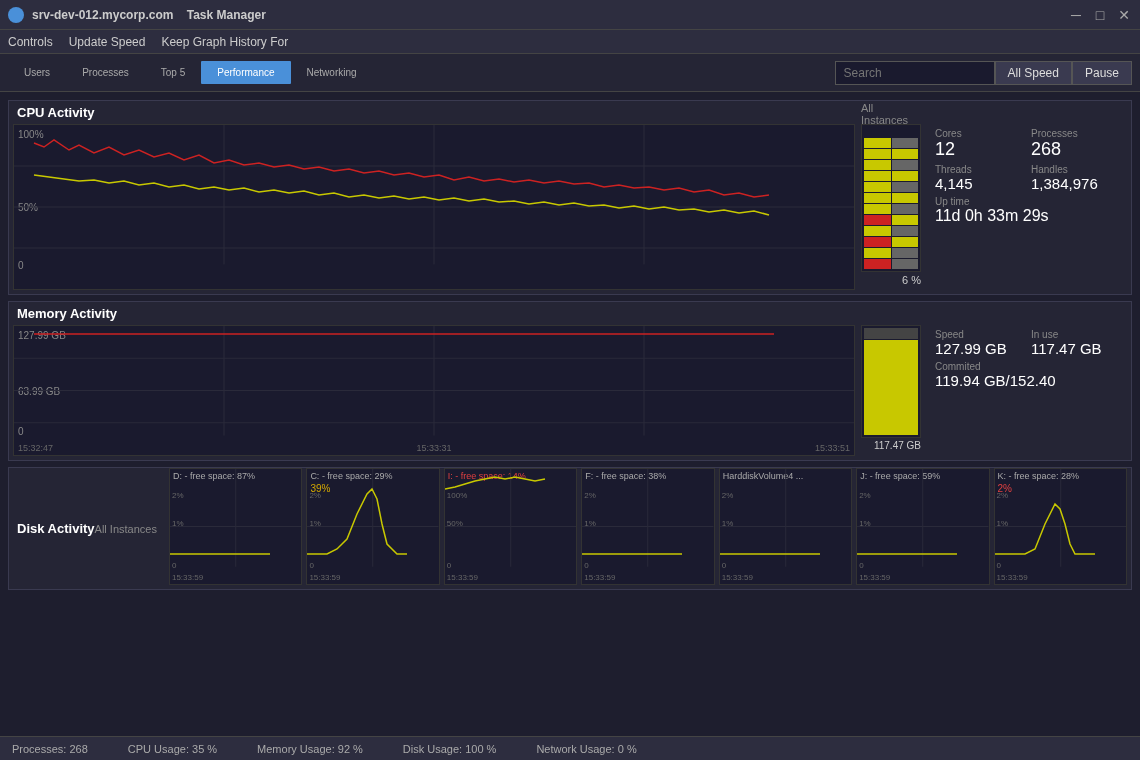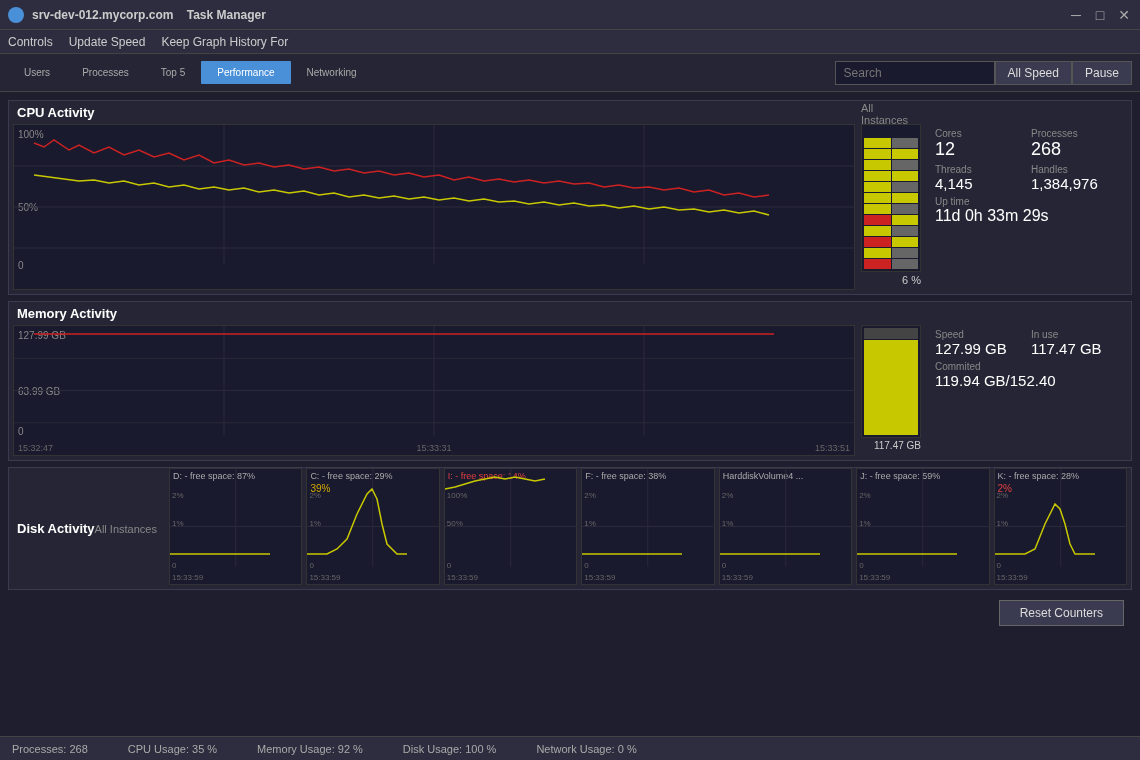--- a/index.html
+++ b/index.html
@@ -612,23 +612,20 @@
       <div class="disk-time">15:33:59</div>
       <svg style="position:absolute;top:0;left:0;width:100%;height:100%;">
         <line x1="0" y1="50%" x2="100%" y2="50%" stroke="#2a2a3a" stroke-width="1"></line>
         <line x1="50%" y1="0" x2="50%" y2="85%" stroke="#2a2a3a" stroke-width="1"></line>
         <polyline points="0,85 30,85 40,80 50,55 60,35 65,40 70,55 75,75 80,85 100,85" fill="none" stroke="#c8c800" stroke-width="1.5"></polyline>
       </svg>
     </div>
       </div>
   </div>
 
-  <div class="reset-btn-area">
-    <button class="reset-btn">Reset Counters</button>
-  </div>
 
 </div>
 
 <div class="status-bar">
   <span>Processes: 268</span>
   <span>CPU Usage: 35 %</span>
   <span>Memory Usage: 92 %</span>
   <span>Disk Usage: 100 %</span>
   <span>Network Usage: 0 %</span>
 </div>

